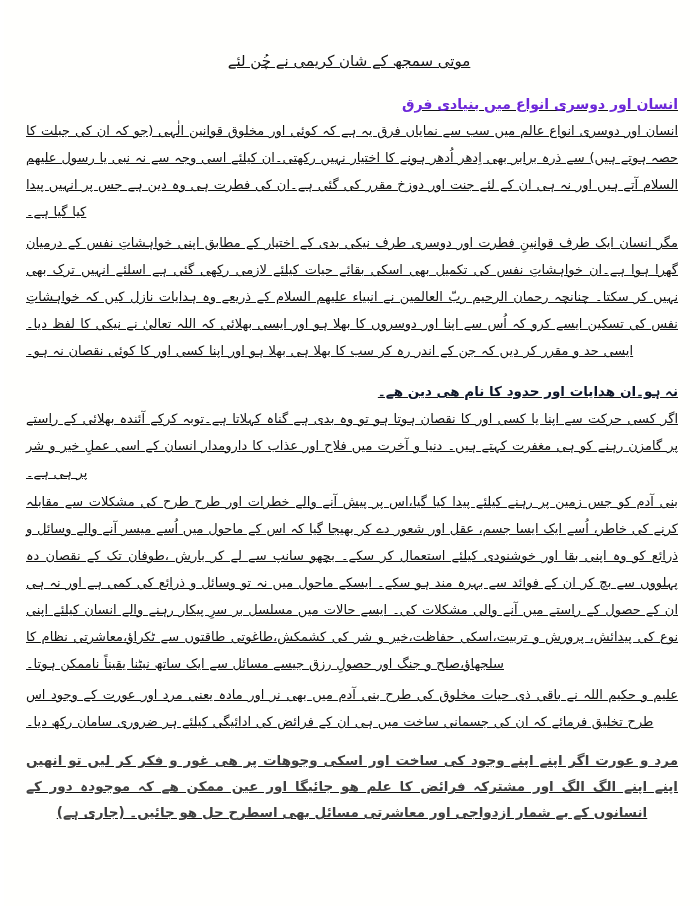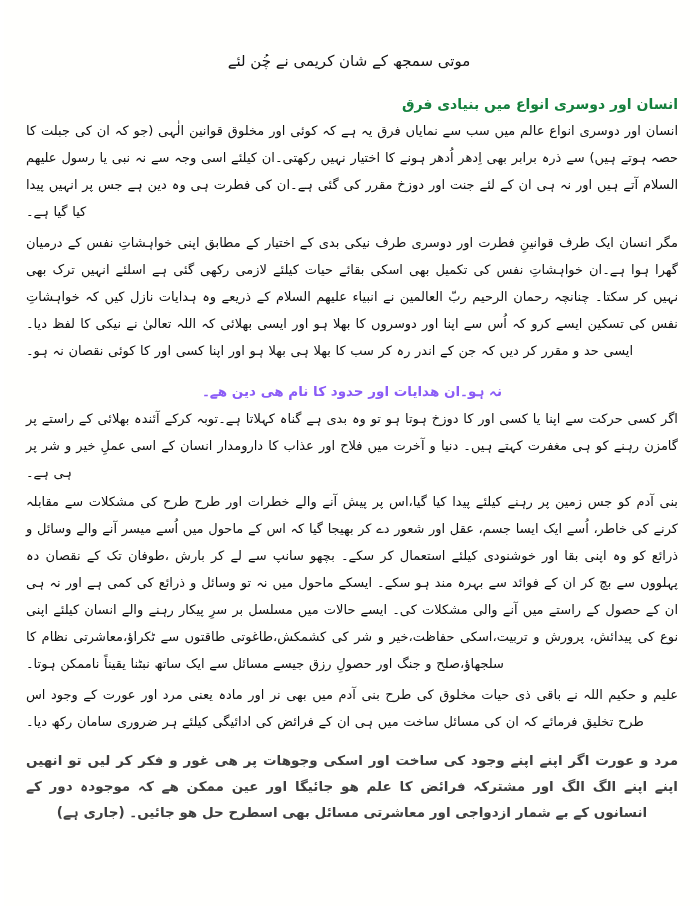--- a/index.html
+++ b/index.html
@@ -17,20 +17,21 @@
     direction: rtl;
   }
 
   .page {
     position: relative;
     width: 696px;
     height: 906px;
     background: #fffffd;
     box-sizing: border-box;
     padding: 46px 22px 0 22px;
+    text-decoration: underline;
   }
 
   
   .poem {
     direction: rtl;
     text-align: center;
     margin: 0 0 18px 0;
   }
   .poem-line {
     font-family: "DejaVu Sans", "Liberation Sans", sans-serif;
@@ -44,46 +45,46 @@
   .poem-line.l2 { margin-right: 52px; }
 
   
   .heading {
     direction: rtl;
     text-align: right;
     font-family: "DejaVu Sans", "Liberation Sans", sans-serif;
     font-weight: bold;
     font-size: 14px;
     line-height: 20px;
-    color: #15803d;
+    color: #6d28d9;
     margin: 0 0 3px 0;
   }
 
   
   .para {
     direction: rtl;
     text-align: justify;
     text-align-last: left;
     font-family: "DejaVu Sans", "Liberation Sans", sans-serif;
     font-size: 13px;
     line-height: 27px;
     color: #101010;
     margin: 0 0 2px 0;
     word-spacing: 0.5px;
   }
 
   
   .bold-line {
     direction: rtl;
-    text-align: center;
+    text-align: right;
     font-family: "DejaVu Sans", "Liberation Sans", sans-serif;
     font-weight: bold;
     font-size: 13.5px;
     line-height: 24px;
-    color: #8b5cf6;
+    color: #0f172a;
     margin: 15px 0 2px 0;
   }
 
   
   .bold-block {
     direction: rtl;
     text-align: justify;
     text-align-last: center;
     font-family: "DejaVu Sans", "Liberation Sans", sans-serif;
     font-weight: bold;
@@ -106,24 +107,24 @@
   <div class="heading">انسان اور دوسری انواع میں بنیادی فرق</div>
 
   <div class="para">انسان اور دوسری انواع عالم میں سب سے نمایاں فرق یہ ہے کہ کوئی اور مخلوق قوانین الٰہی (جو کہ ان کی جبلت کا حصہ ہوتے ہیں) سے ذرہ برابر بھی اِدھر اُدھر ہونے کا اختیار نہیں رکھتی۔ان کیلئے اسی وجہ سے نہ نبی یا رسول علیھم السلام آتے ہیں اور نہ ہی ان کے لئے جنت اور دوزخ مقرر کی گئی ہے۔ان کی فطرت ہی وہ دین ہے جس پر انہیں پیدا کیا گیا ہے۔</div>
 
   <div class="spacer-xs"></div>
 
   <div class="para">مگر انسان ایک طرف قوانینِ فطرت اور دوسری طرف نیکی بدی کے اختیار کے مطابق اپنی خواہشاتِ نفس کے درمیان گھرا ہوا ہے۔ان خواہشاتِ نفس کی تکمیل بھی اسکی بقائے حیات کیلئے لازمی رکھی گئی ہے اسلئے انہیں ترک بھی نہیں کر سکتا۔ چنانچہ رحمان الرحیم ربّ العالمین نے انبیاء علیھم السلام کے ذریعے وہ ہدایات نازل کیں کہ خواہشاتِ نفس کی تسکین ایسے کرو کہ اُس سے اپنا اور دوسروں کا بھلا ہو اور ایسی بھلائی کہ اللہ تعالیٰ نے نیکی کا لفظ دیا۔ایسی حد و مقرر کر دیں کہ جن کے اندر رہ کر سب کا بھلا ہی بھلا ہو اور اپنا کسی اور کا کوئی نقصان نہ ہو۔</div>
 
   <div class="bold-line">نہ ہو۔ان ھدایات اور حدود کا نام ھی دین ھے۔</div>
 
-  <div class="para">اگر کسی حرکت سے اپنا یا کسی اور کا دوزخ ہوتا ہو تو وہ بدی ہے گناہ کہلاتا ہے۔توبہ کرکے آئندہ بھلائی کے راستے پر گامزن رہنے کو ہی مغفرت کہتے ہیں۔ دنیا و آخرت میں فلاح اور عذاب کا دارومدار انسان کے اسی عملِ خیر و شر پر ہی ہے۔</div>
+  <div class="para">اگر کسی حرکت سے اپنا یا کسی اور کا نقصان ہوتا ہو تو وہ بدی ہے گناہ کہلاتا ہے۔توبہ کرکے آئندہ بھلائی کے راستے پر گامزن رہنے کو ہی مغفرت کہتے ہیں۔ دنیا و آخرت میں فلاح اور عذاب کا دارومدار انسان کے اسی عملِ خیر و شر پر ہی ہے۔</div>
 
 
   <div class="para">بنی آدم کو جس زمین پر رہنے کیلئے پیدا کیا گیا،اس پر پیش آنے والے خطرات اور طرح طرح کی مشکلات سے مقابلہ کرنے کی خاطر، اُسے ایک ایسا جسم، عقل اور شعور دے کر بھیجا گیا کہ اس کے ماحول میں اُسے میسر آنے والے وسائل و ذرائع کو وہ اپنی بقا اور خوشنودی کیلئے استعمال کر سکے۔ بچھو سانپ سے لے کر بارش ،طوفان تک کے نقصان دہ پہلووں سے بچ کر ان کے فوائد سے بہرہ مند ہو سکے۔ ایسکے ماحول میں نہ تو وسائل و ذرائع کی کمی ہے اور نہ ہی ان کے حصول کے راستے میں آنے والی مشکلات کی۔ ایسے حالات میں مسلسل بر سرِ پیکار رہنے والے انسان کیلئے اپنی نوع کی پیدائش، پرورش و تربیت،اسکی حفاظت،خیر و شر کی کشمکش،طاغوتی طاقتوں سے ٹکراؤ،معاشرتی نظام کا سلجھاؤ،صلح و جنگ اور حصولِ رزق جیسے مسائل سے ایک ساتھ نبٹنا یقیناً ناممکن ہوتا۔</div>
 
   <div class="spacer-xs"></div>
 
-  <div class="para">علیم و حکیم اللہ نے باقی ذی حیات مخلوق کی طرح بنی آدم میں بھی نر اور مادہ یعنی مرد اور عورت کے وجود اس طرح تخلیق فرمائے کہ ان کی مسائل ساخت میں ہی ان کے فرائض کی ادائیگی کیلئے ہر ضروری سامان رکھ دیا۔</div>
+  <div class="para">علیم و حکیم اللہ نے باقی ذی حیات مخلوق کی طرح بنی آدم میں بھی نر اور مادہ یعنی مرد اور عورت کے وجود اس طرح تخلیق فرمائے کہ ان کی جسمانی ساخت میں ہی ان کے فرائض کی ادائیگی کیلئے ہر ضروری سامان رکھ دیا۔</div>
 
   <div class="bold-block">مرد و عورت اگر اپنے اپنے وجود کی ساخت اور اسکی وجوھات پر ھی غور و فکر کر لیں تو انھیں اپنے اپنے الگ الگ اور مشترکہ فرائض کا علم ھو جائیگا اور عین ممکن ھے کہ موجودہ دور کے انسانوں کے بے شمار ازدواجی اور معاشرتی مسائل بھی اسطرح حل ھو جائیں۔ (جاری ہے)</div>
 
 </div>
 
 </body></html>

